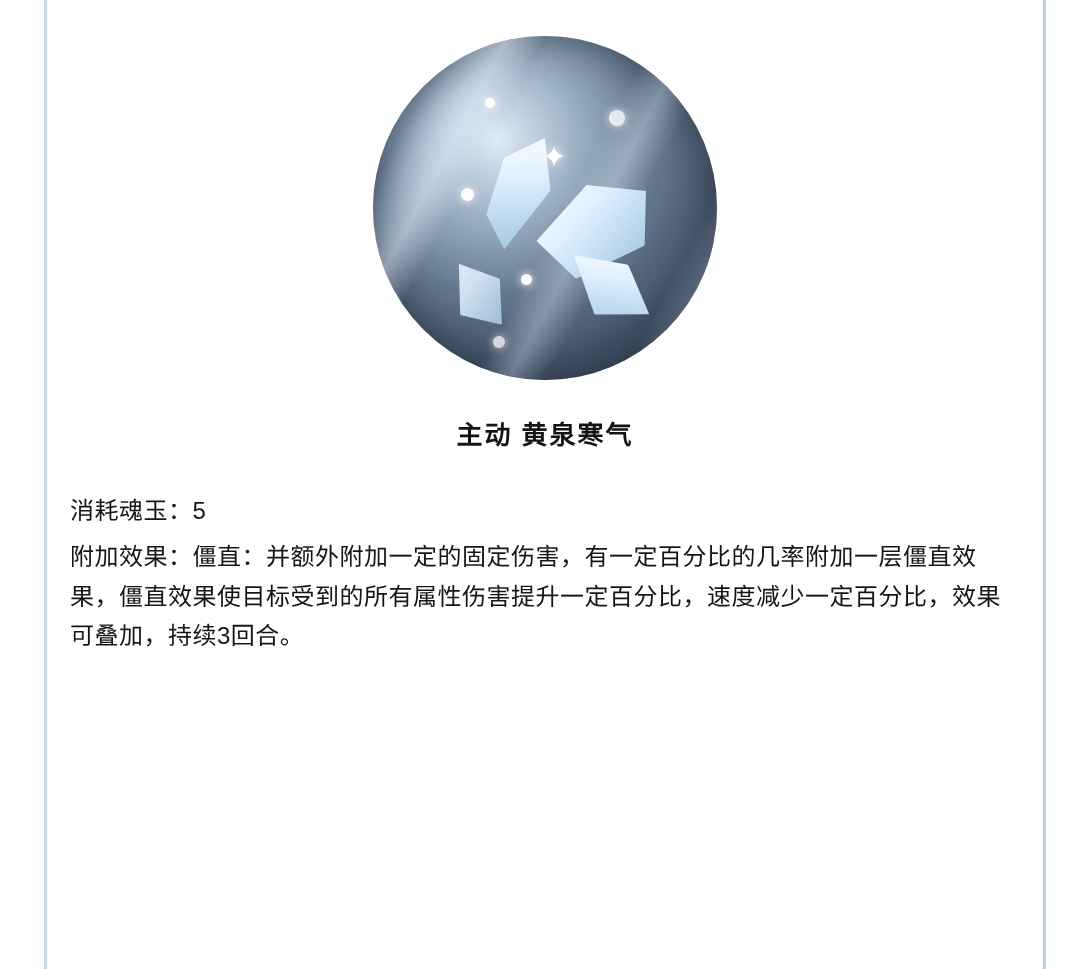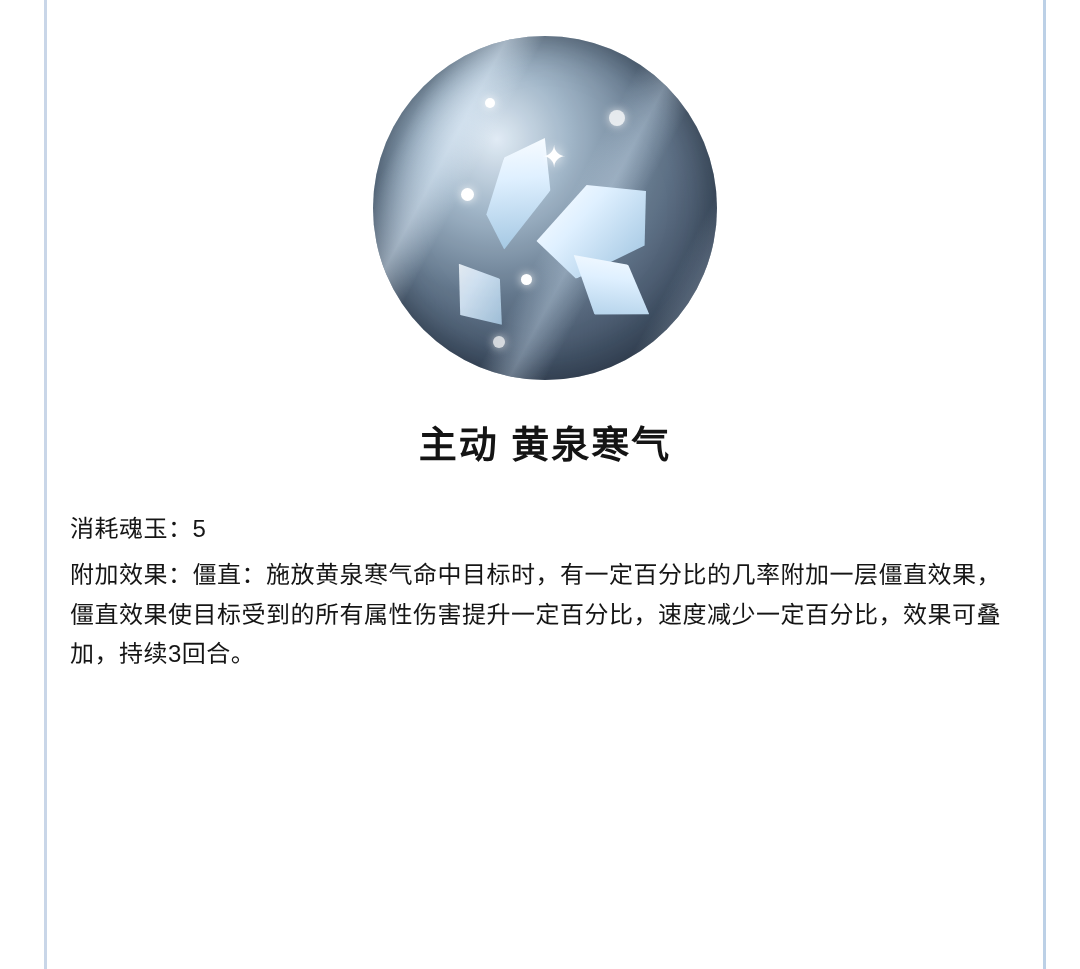--- a/index.html
+++ b/index.html
@@ -112,21 +112,21 @@
     color: #ffffff;
     font-size: 30px;
     line-height: 30px;
     text-align: center;
     text-shadow: 0 0 12px rgba(255,255,255,0.95);
   }
 
   .skill-title {
     text-align: center;
     font-weight: bold;
-    font-size: 38px;
+    font-size: 26px;
     letter-spacing: 2px;
     margin-top: 34px;
     color: #141414;
   }
 
   .body-text {
     margin-top: 40px;
     font-size: 24px;
     line-height: 1.66;
     color: #151515;
@@ -157,16 +157,16 @@
       <div class="spark p4"></div>
       <div class="spark p5"></div>
       <div class="star">✦</div>
     </div>
   </div>
 
   <div class="skill-title">主动 黄泉寒气</div>
 
   <div class="body-text">
     <p>消耗魂玉：5</p>
-    <p>附加效果：僵直：施放黄泉寒气命中目标时，有一定百分比的几率附加一层僵直效果，僵直效果使目标受到的所有属性伤害提升一定百分比，速度减少一定百分比，效果可叠加，持续3回合。</p>
+    <p>附加效果：僵直：并额外附加一定的固定伤害，有一定百分比的几率附加一层僵直效果，僵直效果使目标受到的所有属性伤害提升一定百分比，速度减少一定百分比，效果可叠加，持续3回合。</p>
   </div>
 
 </div>
 
 </body></html>

